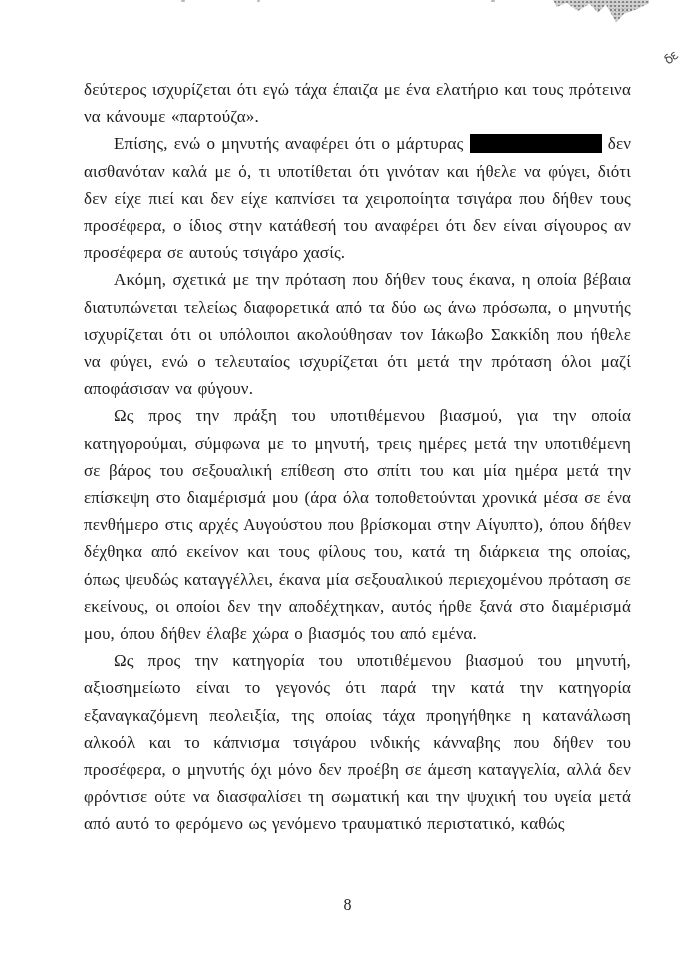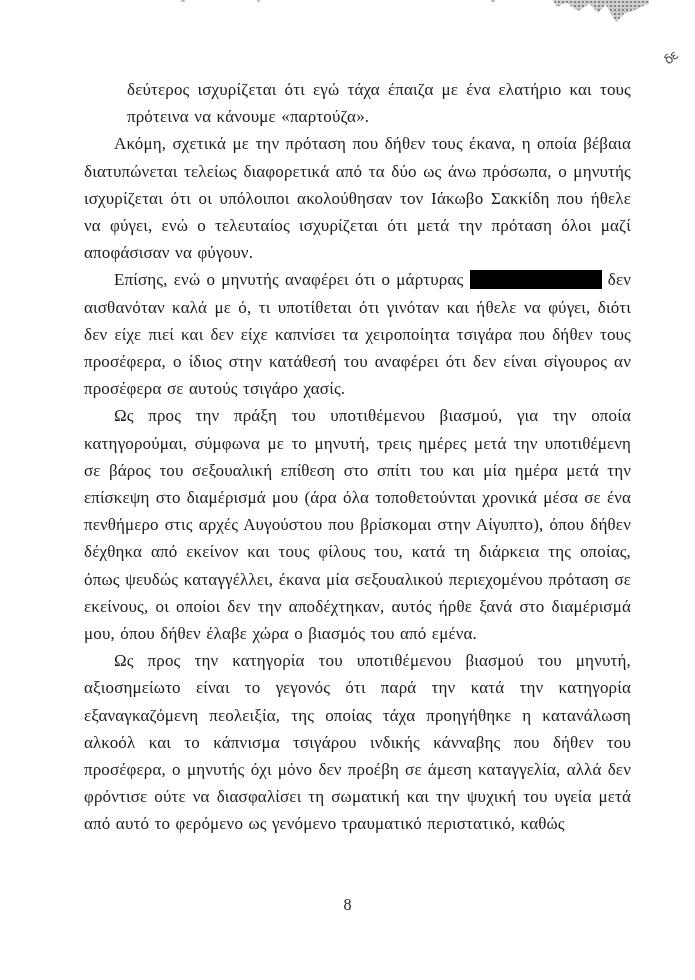--- a/index.html
+++ b/index.html
@@ -27,21 +27,20 @@
     letter-spacing: 0.15px;
     word-spacing: 1px;
     color: #1b1b1b;
   }
   .content p {
     margin: 0;
     text-indent: 30px;
   }
   .content p.continuation {
     text-indent: 0;
-    margin-left: 43px;
   }
   .content b {
     font-weight: normal;
     letter-spacing: 0.1px;
   }
   
   .redaction-bar {
     display: inline-block;
     width: 132px;
     height: 19px;
@@ -105,23 +104,23 @@
   <div class="speck s3"></div>
 
   <div class="stamp-fragment"></div>
 
   <div class="handwritten-mark">δε</div>
 
   <div class="content">
 
     <p class="continuation"><span>δεύτερος ισχυρίζεται ότι εγώ τάχα έπαιζα με ένα ελατήριο και τους πρότεινα να κάνουμε «παρτούζα».</span></p>
 
+    <p><span>Επίσης, ενώ ο μηνυτής αναφέρει ότι ο μάρτυρας </span><span class="redaction-bar"></span><span> δεν αισθανόταν καλά με ό, τι υποτίθεται ότι γινόταν και ήθελε να φύγει, διότι δεν είχε πιεί και δεν είχε καπνίσει τα χειροποίητα τσιγάρα που δήθεν τους προσέφερα, ο ίδιος στην κατάθεσή του αναφέρει ότι δεν είναι σίγουρος αν προσέφερα σε αυτούς τσιγάρο χασίς.</span></p>
+
     <p><span>Ακόμη, σχετικά με την πρόταση που δήθεν τους έκανα, η οποία βέβαια διατυπώνεται τελείως διαφορετικά από τα δύο ως άνω πρόσωπα, ο μηνυτής ισχυρίζεται ότι οι υπόλοιποι ακολούθησαν τον Ιάκωβο Σακκίδη που ήθελε να φύγει, ενώ ο τελευταίος ισχυρίζεται ότι μετά την πρόταση όλοι μαζί αποφάσισαν να φύγουν.</span></p>
-
-    <p><span>Επίσης, ενώ ο μηνυτής αναφέρει ότι ο μάρτυρας </span><span class="redaction-bar"></span><span> δεν αισθανόταν καλά με ό, τι υποτίθεται ότι γινόταν και ήθελε να φύγει, διότι δεν είχε πιεί και δεν είχε καπνίσει τα χειροποίητα τσιγάρα που δήθεν τους προσέφερα, ο ίδιος στην κατάθεσή του αναφέρει ότι δεν είναι σίγουρος αν προσέφερα σε αυτούς τσιγάρο χασίς.</span></p>
 
     <p><span>Ως προς την πράξη του υποτιθέμενου βιασμού, για την οποία κατηγορούμαι, σύμφωνα με το μηνυτή, </span><b>τρεις ημέρες μετά την υποτιθέμενη σε βάρος του σεξουαλική επίθεση στο σπίτι του και μία ημέρα μετά την επίσκεψη στο διαμέρισμά μου (άρα όλα τοποθετούνται χρονικά μέσα σε ένα πενθήμερο στις αρχές Αυγούστου που βρίσκομαι στην Αίγυπτο),</b><span> όπου δήθεν δέχθηκα από εκείνον και τους φίλους του, κατά τη διάρκεια της οποίας, όπως ψευδώς καταγγέλλει, έκανα μία σεξουαλικού περιεχομένου πρόταση σε εκείνους, οι οποίοι δεν την αποδέχτηκαν, αυτός ήρθε ξανά στο διαμέρισμά μου, όπου δήθεν έλαβε χώρα ο βιασμός του από εμένα.</span></p>
 
     <p><span>Ως προς την κατηγορία του υποτιθέμενου βιασμού του μηνυτή, αξιοσημείωτο είναι το γεγονός ότι παρά την κατά την κατηγορία εξαναγκαζόμενη πεολειξία, της οποίας τάχα προηγήθηκε η κατανάλωση αλκοόλ και το κάπνισμα τσιγάρου ινδικής κάνναβης που δήθεν του προσέφερα, ο μηνυτής όχι μόνο δεν προέβη σε άμεση καταγγελία, αλλά δεν φρόντισε ούτε να διασφαλίσει τη σωματική και την ψυχική του υγεία μετά από αυτό το φερόμενο ως γενόμενο τραυματικό περιστατικό, καθώς</span></p>
 
   </div>
 
   <div class="page-number">8</div>
 
 </div>

